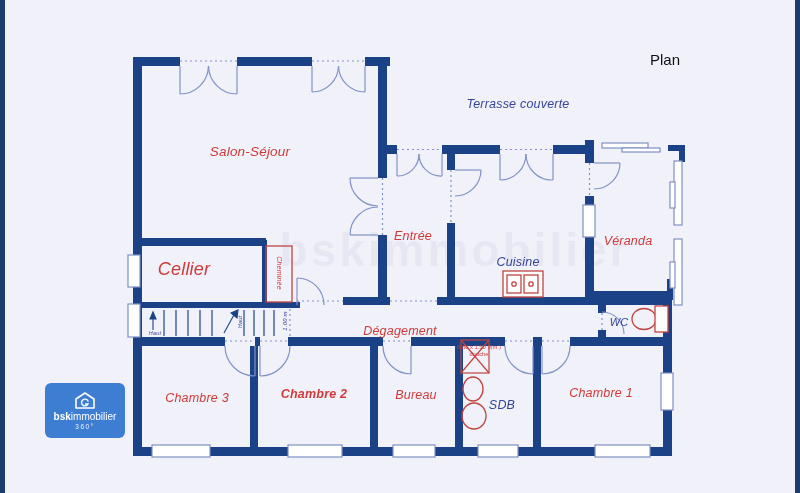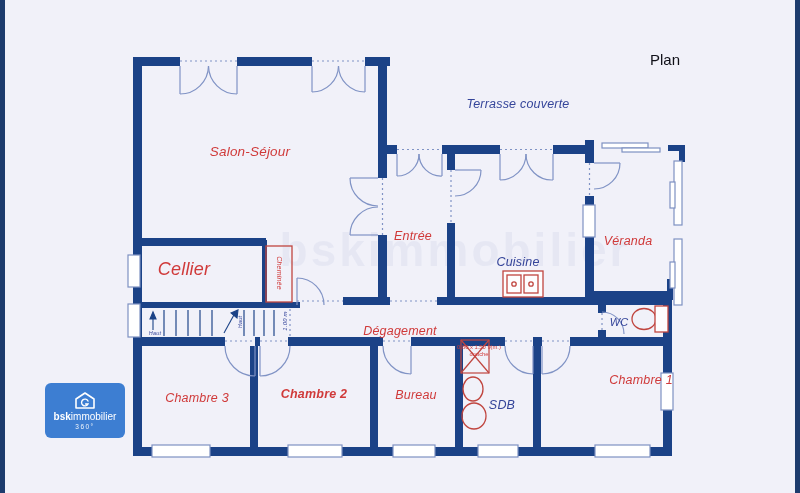--- a/index.html
+++ b/index.html
@@ -284,21 +284,21 @@
   <div class="lbl red" style="left:250px;top:151px;font-size:13.5px;">Salon-Séjour</div>
   <div class="lbl red" style="left:184px;top:269px;font-size:18px;">Cellier</div>
   <div class="lbl red vert-cw" style="left:279px;top:273px;font-size:7px;">Cheminée</div>
   <div class="lbl red" style="left:413px;top:236px;">Entrée</div>
   <div class="lbl blue" style="left:518px;top:230px;margin-top:32px;">Cuisine</div>
   <div class="lbl red" style="left:628px;top:241px;">Véranda</div>
   <div class="lbl red" style="left:400px;top:316px;margin-top:15px;">Dégagement</div>
   <div class="lbl blue" style="left:619px;top:322px;font-size:11px;">WC</div>
   <div class="lbl blue" style="left:502px;top:405px;">SDB</div>
   <div class="lbl red" style="left:416px;top:395px;">Bureau</div>
-  <div class="lbl red" style="left:601px;top:380px;margin-left:40px;">Chambre 1</div>
+  <div class="lbl red" style="left:601px;top:393px;">Chambre 1</div>
   <div class="lbl red" style="left:314px;top:394px;font-weight:bold;">Chambre 2</div>
   <div class="lbl red" style="left:197px;top:398px;text-align:right;">Chambre 3</div>
 
   <div class="lbl blue" style="left:155px;top:333px;font-size:5.5px;">Haut</div>
   <div class="lbl blue vert" style="left:240px;top:322px;font-size:5.5px;">Haut</div>
   <div class="lbl blue vert" style="left:285px;top:321px;font-size:6px;">1.00 m</div>
 
   <div class="shower-note">
     <div>0.80 x 1.50 9(m.)</div>
     <div>douche</div>

